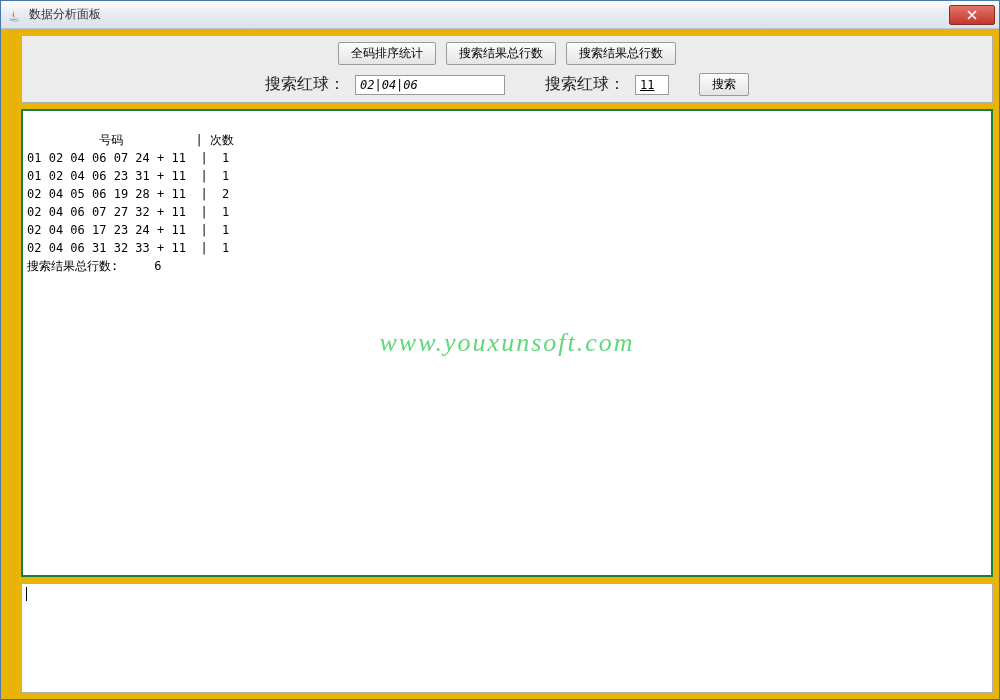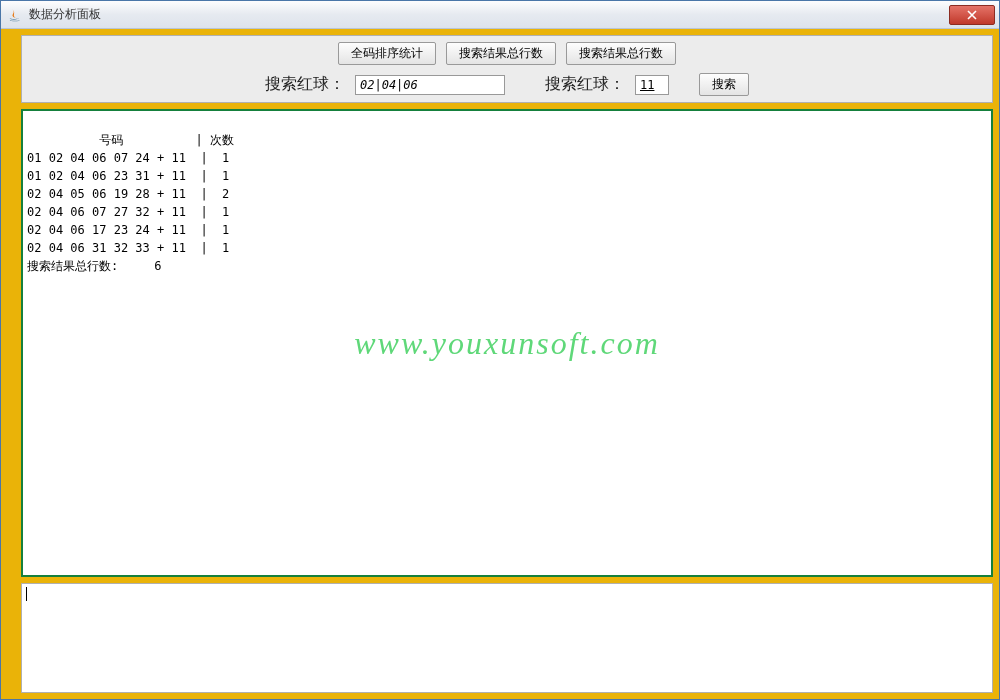--- a/index.html
+++ b/index.html
@@ -104,21 +104,21 @@
   position: relative;
   white-space: pre;
 }
 .watermark {
   position: absolute;
   top: 50%;
   left: 50%;
   transform: translate(-50%, -50%);
   font-family: "Times New Roman", serif;
   font-style: italic;
-  font-size: 32px;
+  font-size: 26px;
   color: #5fd879;
   pointer-events: none;
   letter-spacing: 2px;
 }
 .bottom-area {
   height: 110px;
   border: 1px solid #b0b0b0;
   background: #fff;
   padding: 2px 4px;
 }

